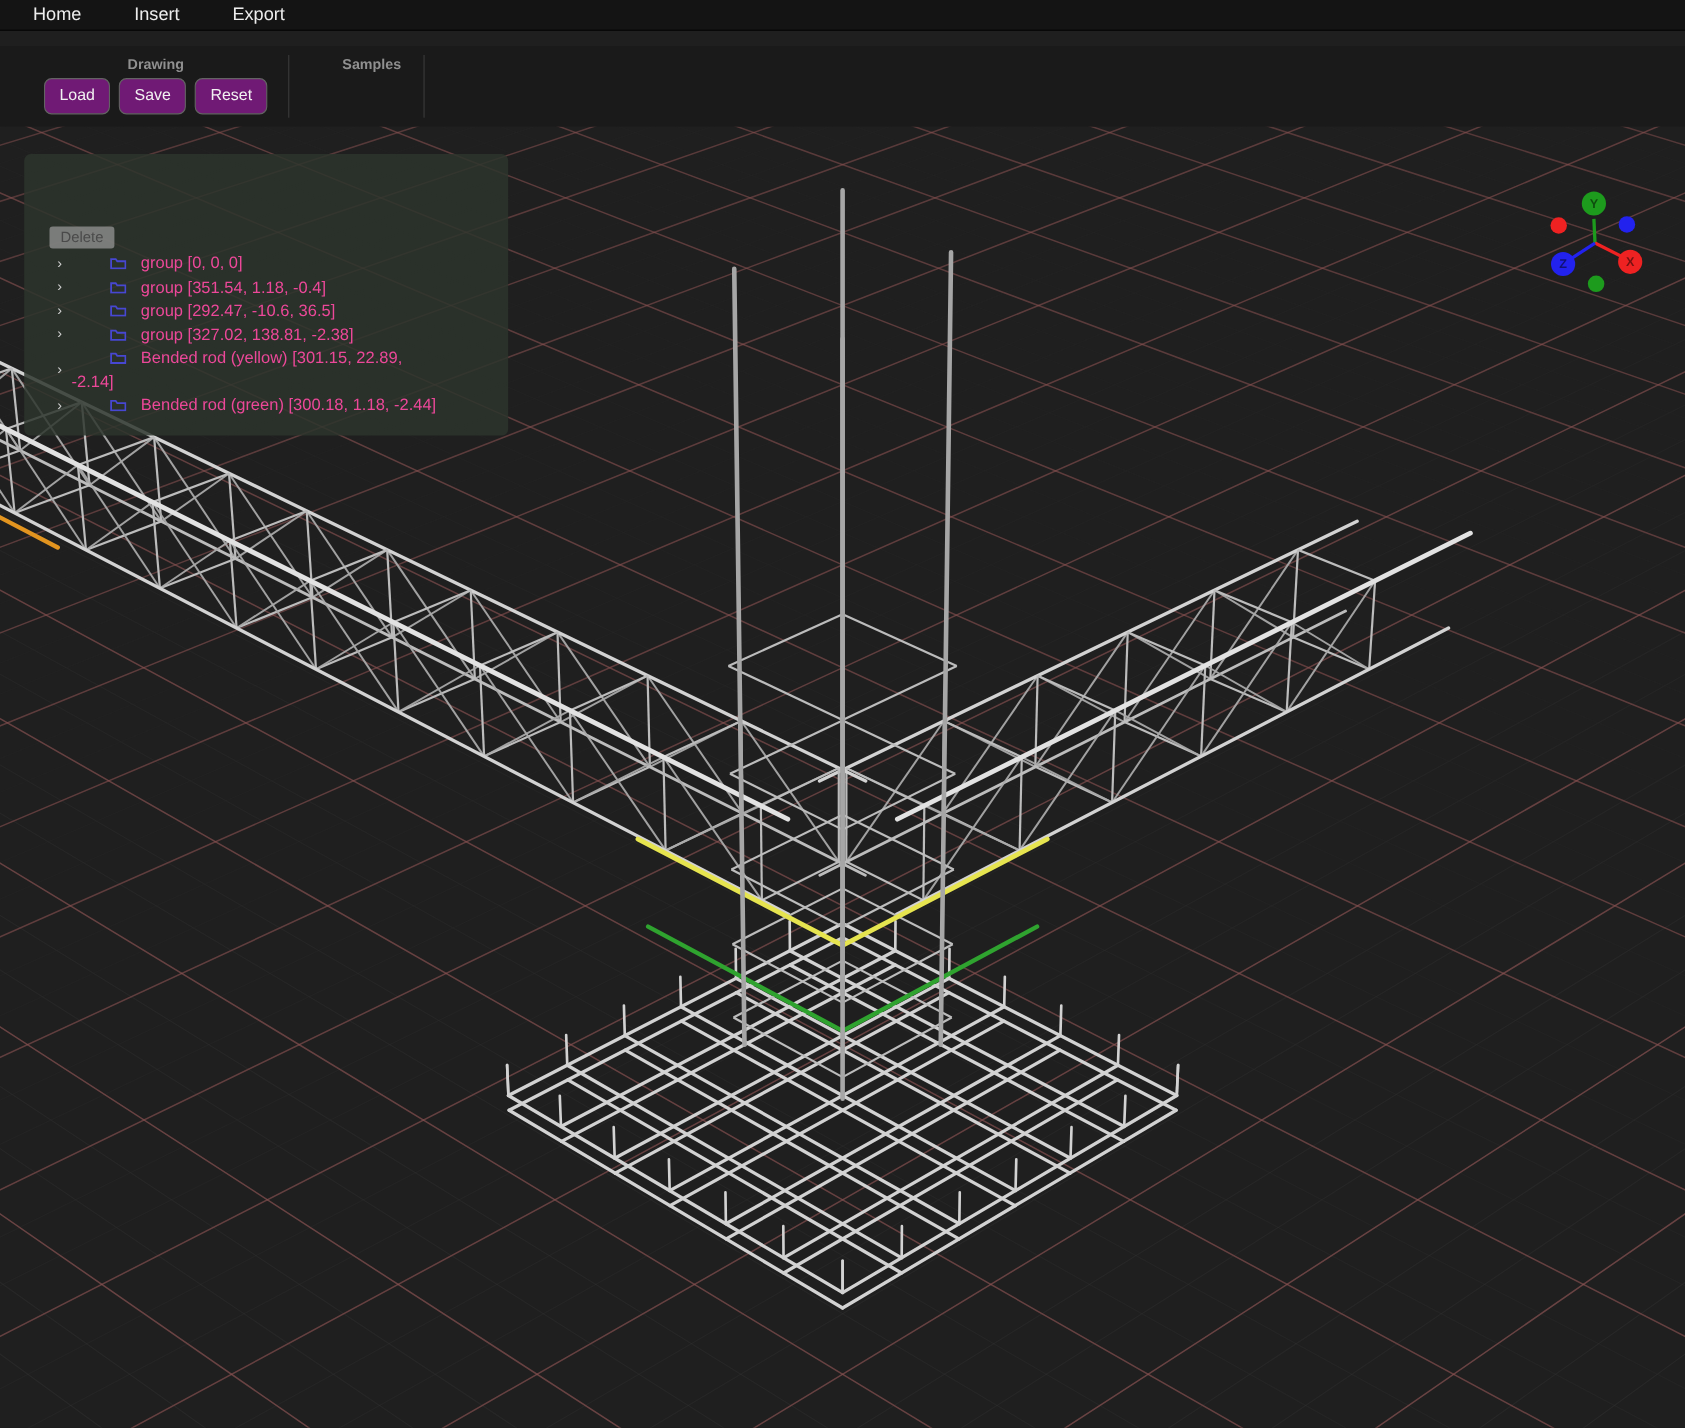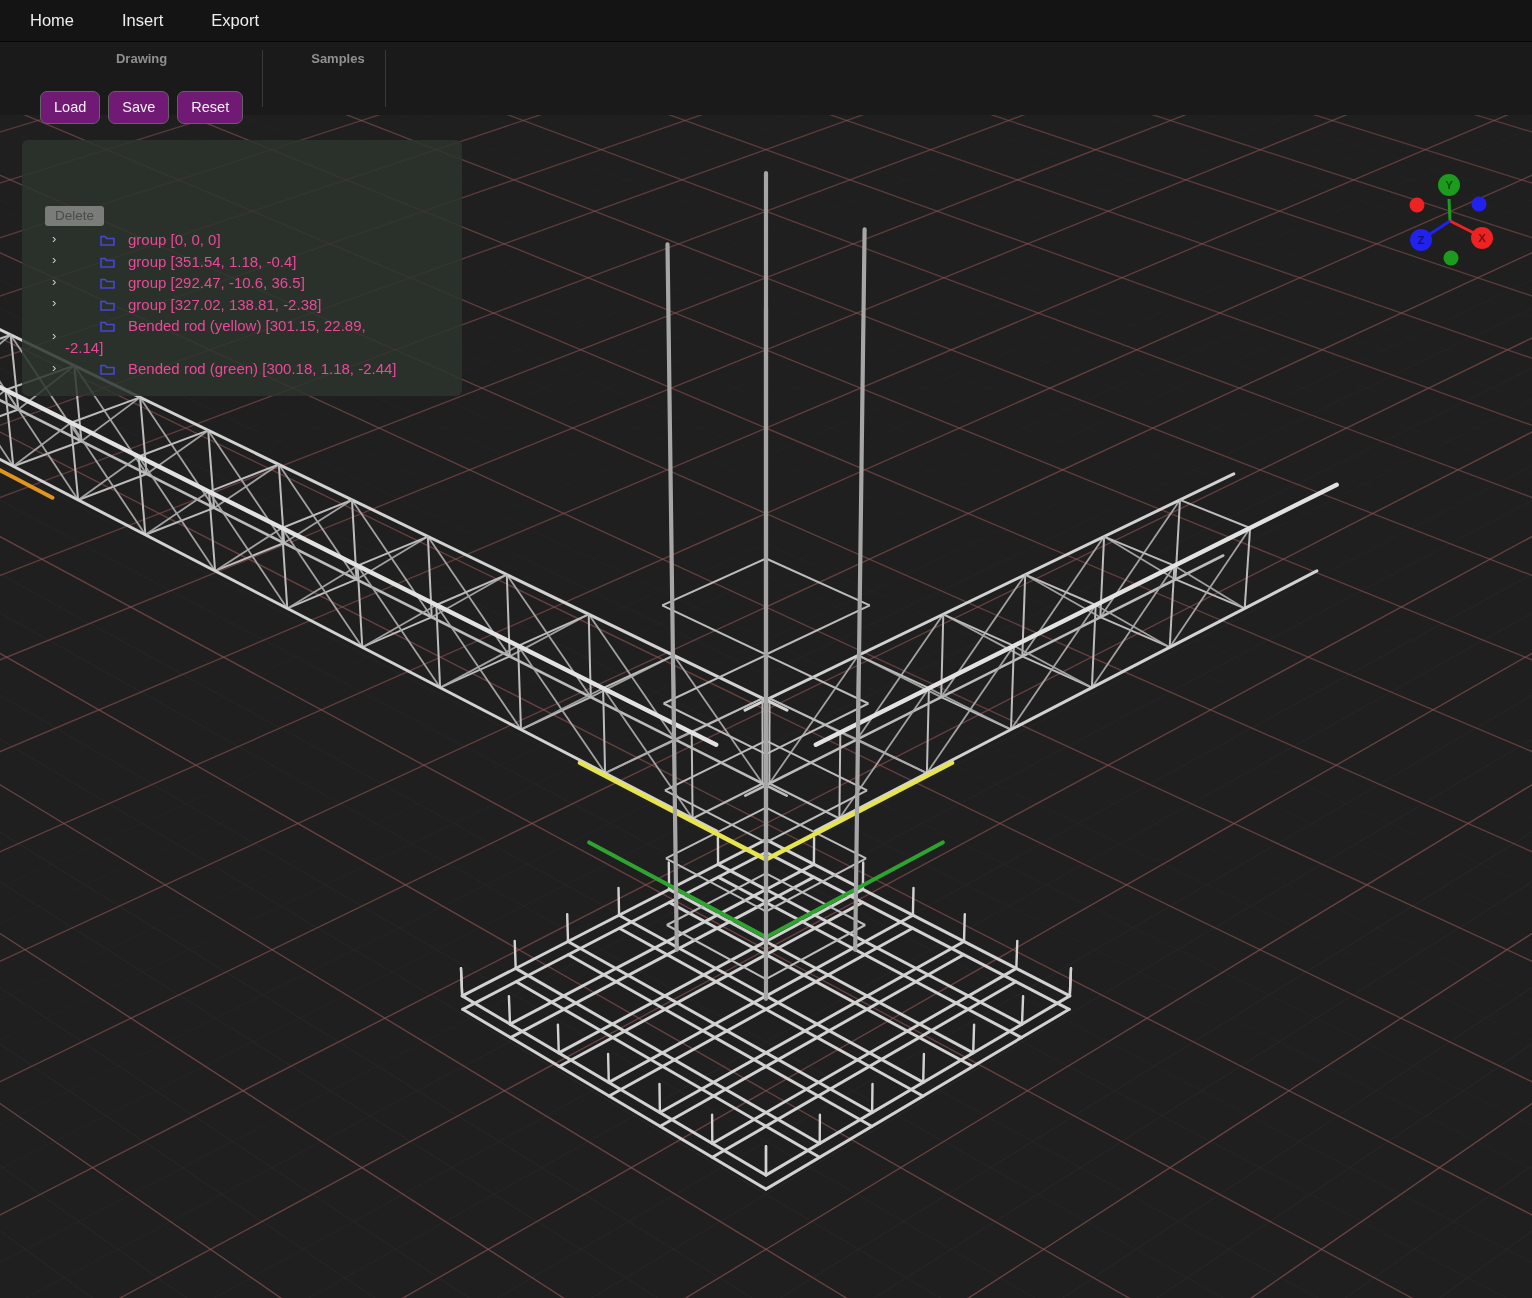--- a/index.html
+++ b/index.html
@@ -1,30 +1,30 @@
 <!DOCTYPE html>
 <html><head>
 <meta charset="utf-8">
 <style>
   * { box-sizing: border-box; margin: 0; padding: 0; }
   html,body { width:1532px; height:1298px; overflow:hidden; background:#1f1f1f;
               font-family:"Liberation Sans", sans-serif; }
 
   
-  .menubar { position:absolute; top:0; left:0; width:1532px; height:42px;
+  .menubar { position:absolute; top:0; left:0; width:1532px; height:28px;
              background:#141414; border-bottom:1px solid #060606;
              display:flex; align-items:center; z-index:30; }
   .menuitem { color:#ededed; font-size:16.5px; padding:0 24px 0 30px; cursor:default; }
   .menuitem + .menuitem { padding-left:24px; }
 
   
   .toolbar { position:absolute; top:42px; left:0; width:1532px; height:73px;
              background:#1a1a1a; display:flex; z-index:30; }
   .tgroup { display:flex; flex-direction:column; align-items:center; padding-top:9px; }
-  .tgroup.g1 { padding-left:40px; padding-right:19px;gap:20px; }
+  .tgroup.g1 { padding-left:40px; padding-right:19px; }
   .tgroup.g2 { padding-left:48px; padding-right:20px; }
   .tglabel { color:#909090; font-size:13px; font-weight:700; margin-bottom:5px; }
   .tbuttons { display:flex; gap:8px; }
   .tbtn { background:#701a75; border:1px solid #636363; border-radius:7px;
           color:#f2f2f2; font-size:14.5px; font-family:"Liberation Sans",sans-serif;
           padding:7px 13px; line-height:17px; cursor:pointer; }
   .tsep { width:1px; background:#3a3a3a; margin:8px 0; }
 
   
   .canvas3d { position:absolute; top:115px; left:0; width:1532px; height:1183px;

